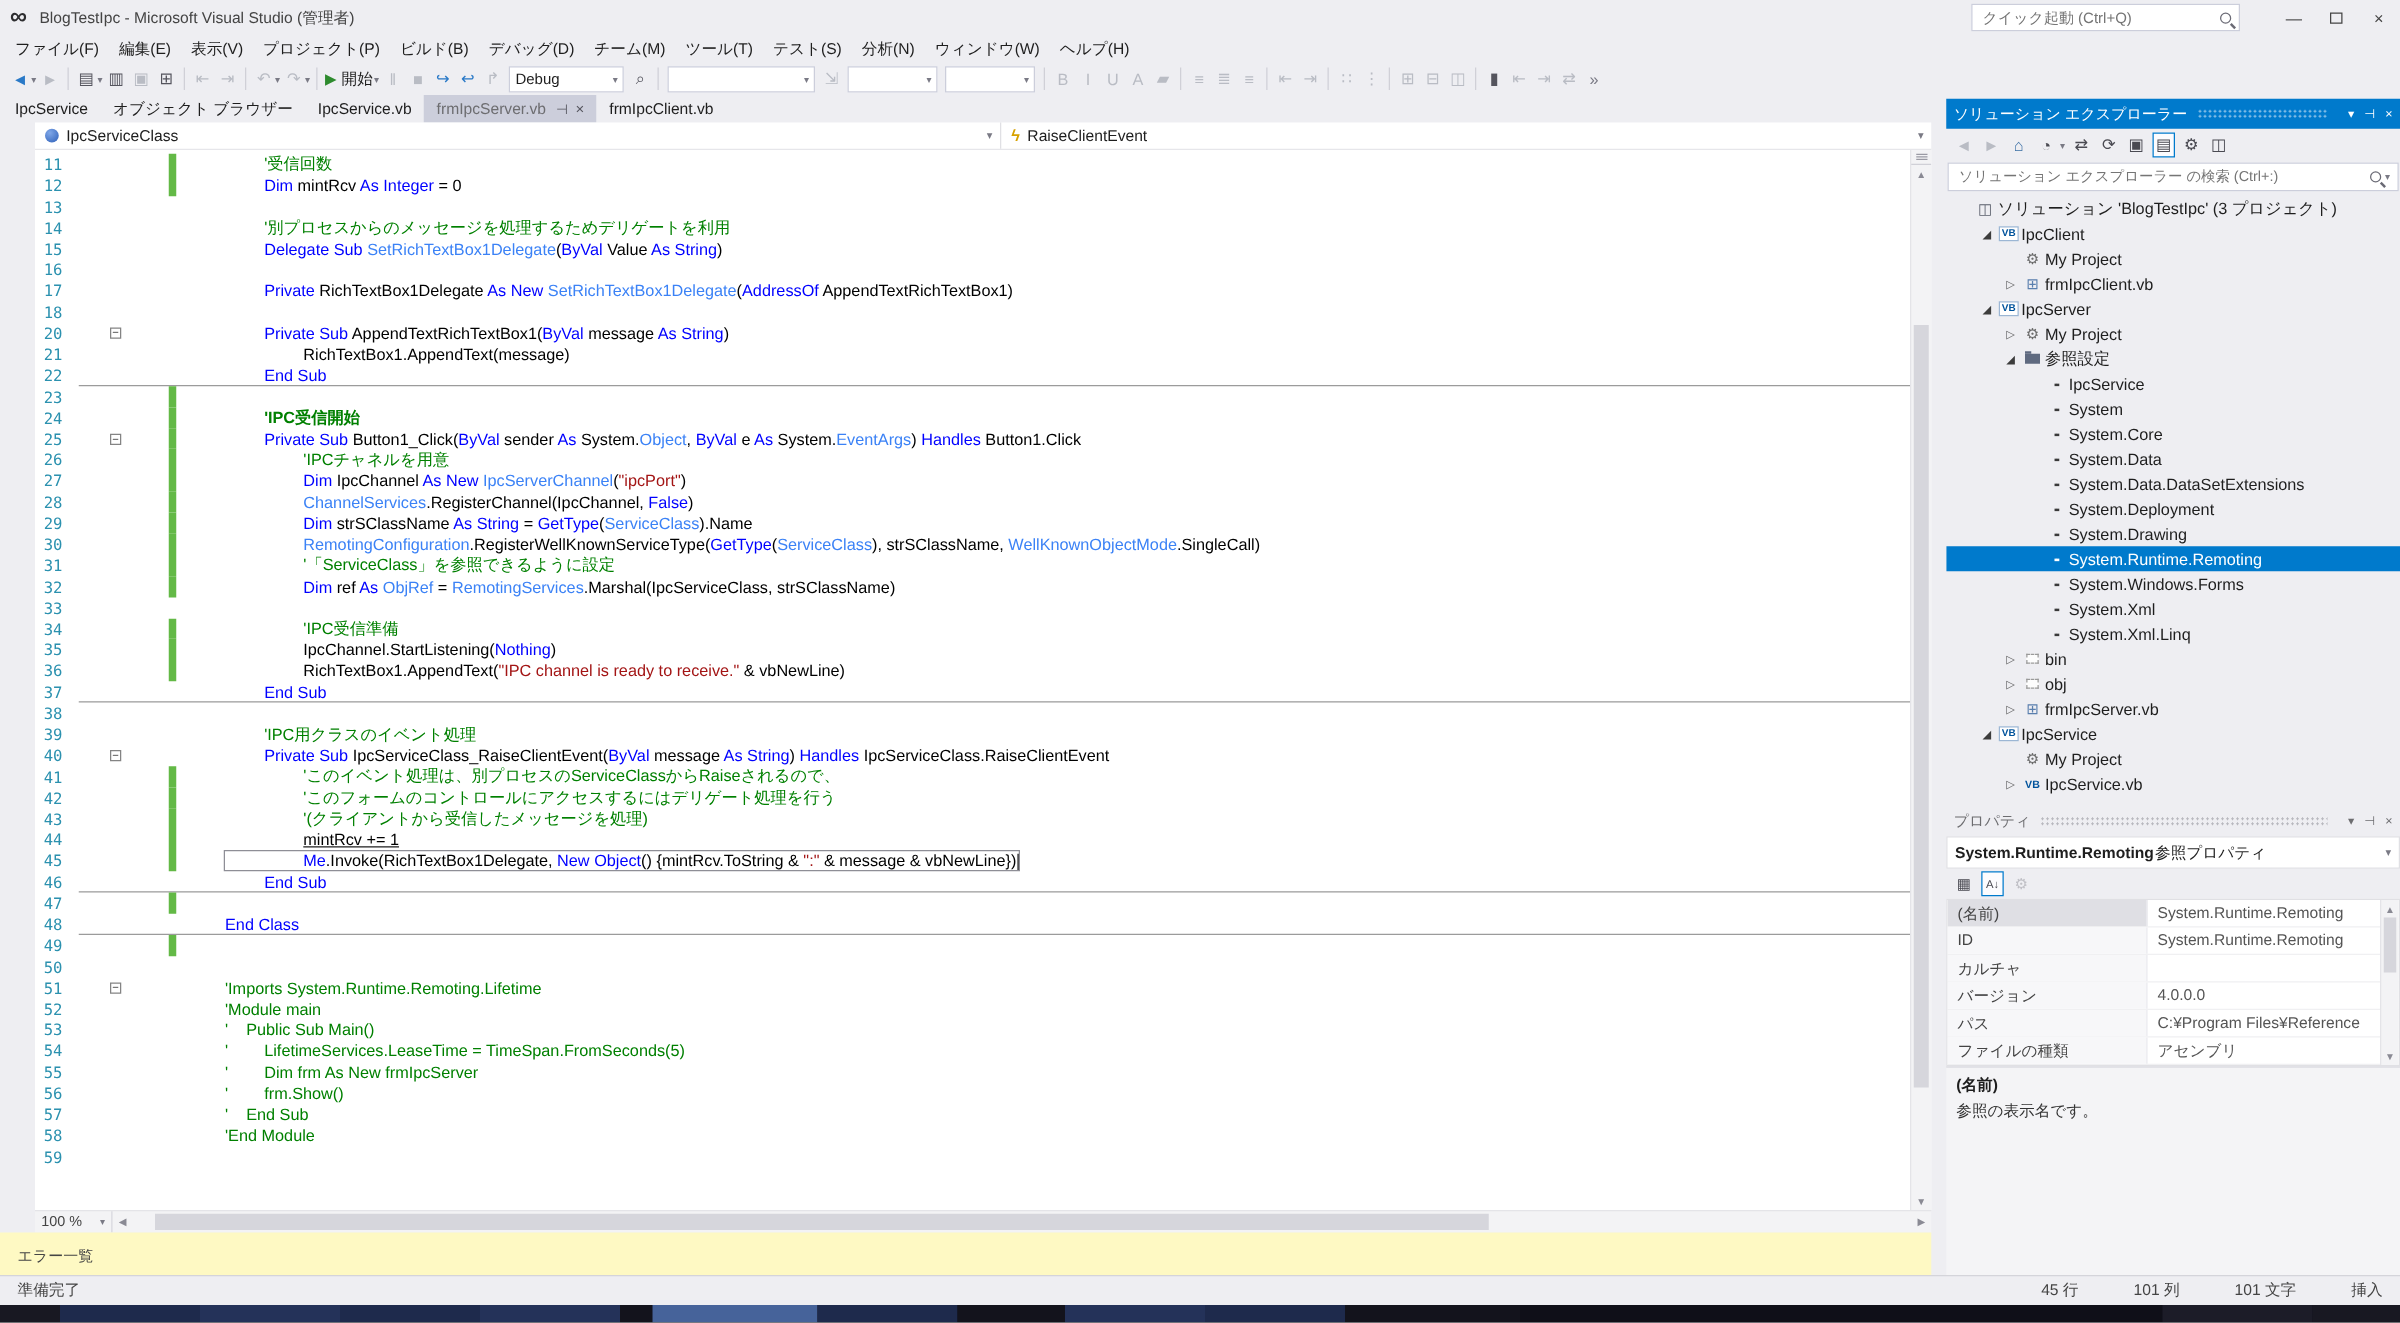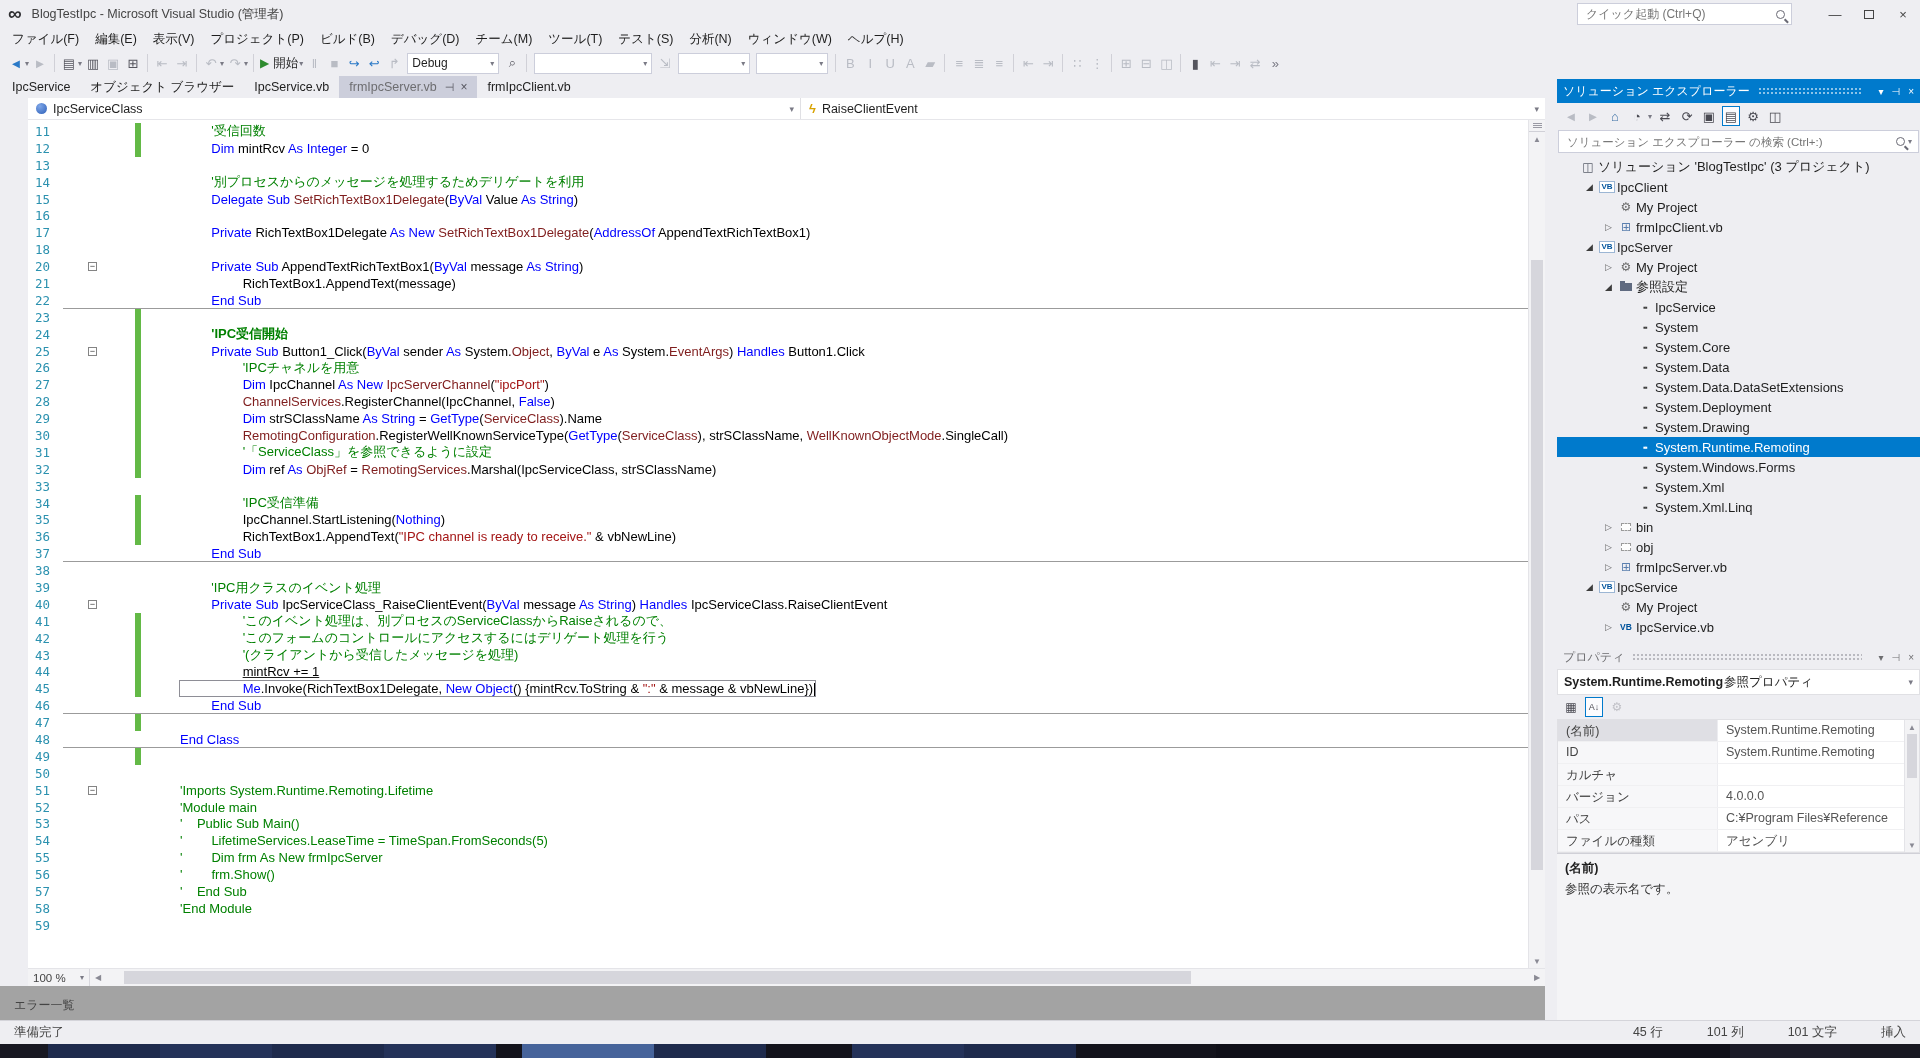--- a/index.html
+++ b/index.html
@@ -55,40 +55,40 @@
   #code{position:absolute;left:0;top:3px;right:17px;font-family:"DejaVu Sans Mono",monospace;font-size:13px;}
   .row{position:relative;height:16.9px;display:flex;align-items:center;white-space:pre;gap:36px;}
   .num{width:22px;text-align:right;color:#2b91af;font-family:"DejaVu Sans Mono",monospace;font-size:12.5px;flex:none;}
   .fold{width:13px;flex:none;display:flex;align-items:center;justify-content:center;}
   .foldbox{width:9px;height:9px;border:1px solid #848484;background:#fff;color:#333;font-size:9px;line-height:7px;text-align:center;}
   .bar{width:6px;height:16.9px;flex:none;margin-right:3px;}
   .bar.on{background:#63b946;}
   .tw{display:inline-block;white-space:pre;}
   .row.cur .tw{outline:1px solid #8e8e96;}
   .caret{display:inline-block;width:1px;height:13px;background:#000;vertical-align:middle;margin-left:1px;}
-  .kw{color:#0000ff;} .ty{color:#7f1d1d;} .cm{color:#008000;} .st{color:#a31515;} .tx{color:#000;}
+  .kw{color:#0000ff;} .ty{color:#3b82f6;} .cm{color:#008000;} .st{color:#a31515;} .tx{color:#000;}
   .row.sep::after{content:"";position:absolute;left:35px;right:0;bottom:0;border-bottom:1px solid #9b9b9b;}
 
   
   #vscroll{position:absolute;right:0;top:0;width:17px;height:100%;background:#f3f3f5;border-left:1px solid #e4e4e8;}
   #vgrip{height:12px;border-bottom:1px solid #d0d0d7;display:flex;flex-direction:column;justify-content:center;align-items:center;gap:1px;}
   #vgrip i{display:block;width:9px;height:1px;background:#9a9aa4;}
   .sbarrow{height:14px;display:flex;align-items:center;justify-content:center;color:#8a8a94;font-size:8px;}
   #vthumb{position:absolute;left:2px;right:2px;top:140px;height:610px;background:#d6d6dc;}
 
   
   #hscrollrow{position:absolute;left:28px;top:968px;width:1517px;height:18px;background:#f3f3f5;border-top:1px solid #e4e4e8;display:flex;align-items:center;}
   #zoombox{width:62px;height:100%;border-right:1px solid #d8d8de;display:flex;align-items:center;padding:0 5px;font-size:11.5px;color:#444;}
   #zoombox .za{margin-left:auto;font-size:8px;color:#7a7a85;}
   #htrack{position:relative;flex:1;height:100%;}
   #hthumb{position:absolute;left:18px;top:2px;height:13px;width:75%;background:#d6d6dc;}
   .harrow{width:16px;display:flex;align-items:center;justify-content:center;color:#8a8a94;font-size:8px;height:100%;}
 
   
-  #errstrip{position:absolute;left:0;top:986px;width:1545px;height:34px;background:#a3a3a3;}
+  #errstrip{position:absolute;left:0;top:986px;width:1545px;height:34px;background:#fef9c3;}
   #errtab{position:absolute;left:6px;top:8px;color:#444;font-size:12px;padding:3px 8px;}
 
   
   #rightpanel{position:absolute;left:1557px;top:76px;width:363px;height:944px;background:#eeeef2;}
   .paneltitle{height:24px;display:flex;align-items:center;padding:0 6px;font-size:12px;}
   .paneltitle .dots{flex:1;height:8px;margin:0 8px;background-image:radial-gradient(rgba(255,255,255,.55) 1px,transparent 1px);background-size:4px 4px;}
   .paneltitle .tb{font-size:10px;margin-left:8px;}
   #se-title{background:#007acc;color:#fff;margin-top:3px;}
   #se-title .tb{color:#fff;}
   #se-toolbar{height:26px;display:flex;align-items:center;padding:0 4px;gap:2px;}

